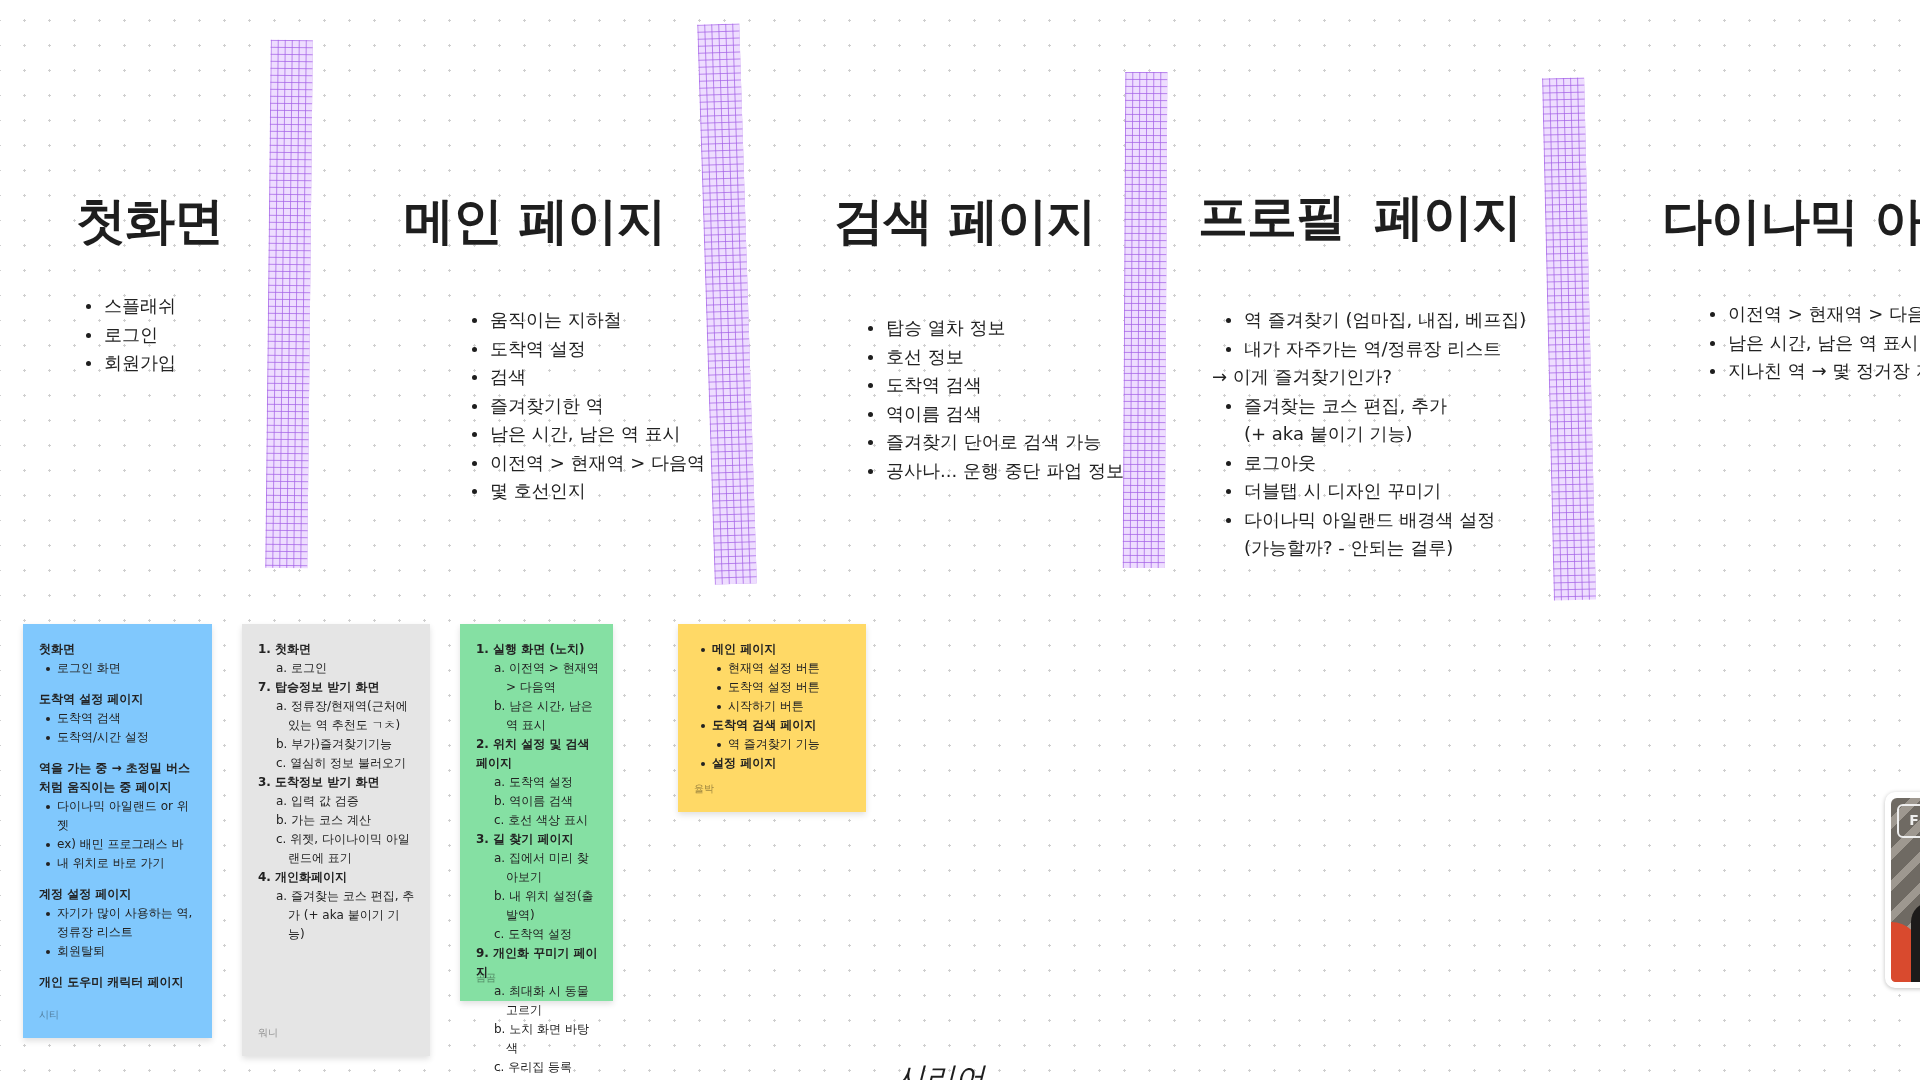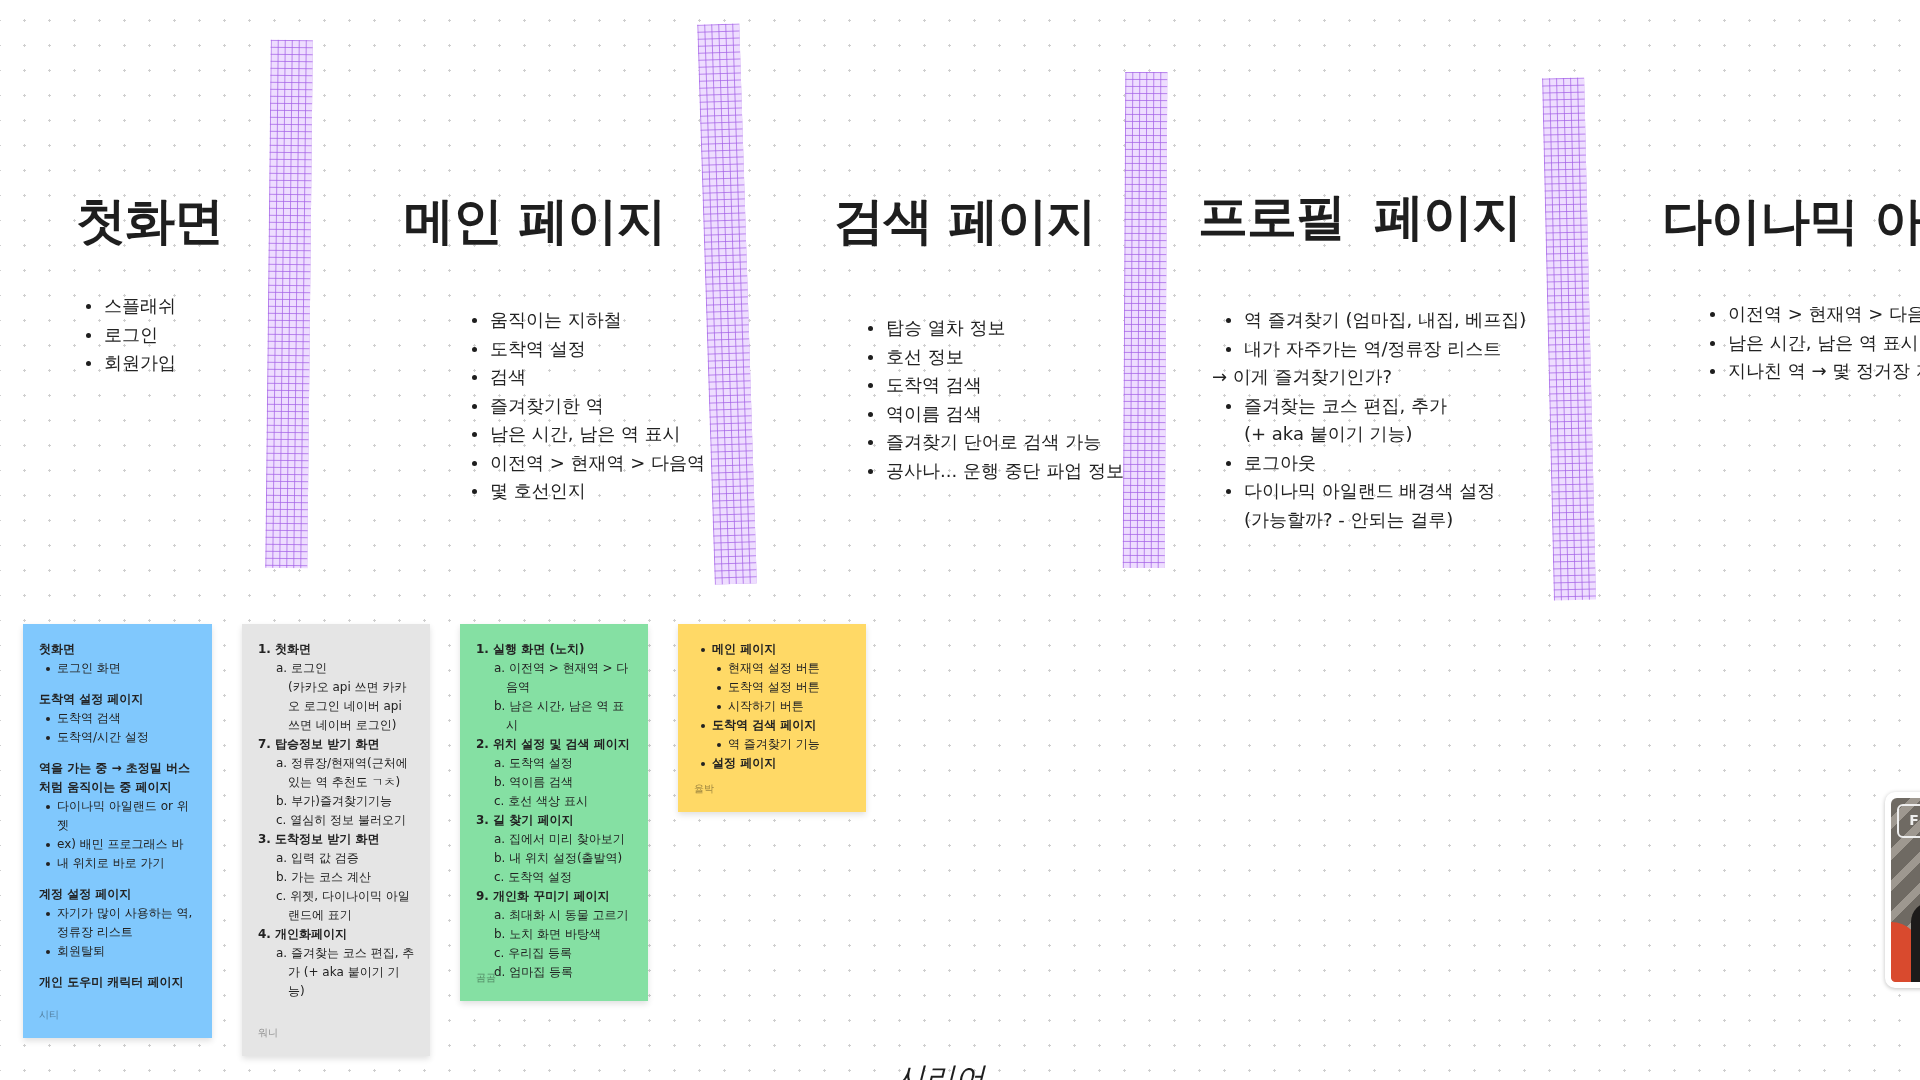--- a/index.html
+++ b/index.html
@@ -107,20 +107,21 @@
   <li>공사나... 운행 중단 파업 정보</li>
 </ul>
 
 <ul class="bullets" style="left:1222px;top:306px;">
   <li>역 즐겨찾기 (엄마집, 내집, 베프집)</li>
   <li>내가 자주가는 역/정류장 리스트</li>
   <li class="arrow">→ 이게 즐겨찾기인가?</li>
   <li>즐겨찾는 코스 편집, 추가</li>
   <li class="cont">(+ aka 붙이기 기능)</li>
   <li>로그아웃</li>
+  <li>더블탭 시 디자인 꾸미기</li>
   <li>다이나믹 아일랜드 배경색 설정</li>
   <li class="cont">(가능할까? - 안되는 걸루)</li>
 </ul>
 
 <ul class="bullets" style="left:1706px;top:300px;">
   <li>이전역 &gt; 현재역 &gt; 다음역</li>
   <li>남은 시간, 남은 역 표시</li>
   <li>지나친 역 → 몇 정거장 지났는지</li>
 </ul>
 
@@ -146,35 +147,34 @@
   <div class="b">자기가 많이 사용하는 역, 정류장 리스트</div>
   <div class="b">회원탈퇴</div>
   <div class="gap"></div>
   <div class="h">개인 도우미 캐릭터 페이지</div>
   <div class="author">시티</div>
 </div>
 
 <div class="sticky" style="left:242px;top:624px;width:188px;height:432px;background:#e5e5e5;">
   <div class="ol1">1. 첫화면</div>
   <div class="ol2"><span>a.</span> <span>로그인</span></div>
-  <div class="ol2c">(카카오 api 쓰면 카카오 로그인 네이버 api 쓰면 네이버 로그인)</div>
   <div class="ol1">7. 탑승정보 받기 화면</div>
   <div class="ol2"><span>a.</span> <span>정류장/현재역(근처에 있는 역 추천도 ㄱㅊ)</span></div>
   <div class="ol2"><span>b.</span> <span>부가)즐겨찾기기능</span></div>
   <div class="ol2"><span>c.</span> <span>열심히 정보 불러오기</span></div>
   <div class="ol1">3. 도착정보 받기 화면</div>
   <div class="ol2"><span>a.</span> <span>입력 값 검증</span></div>
   <div class="ol2"><span>b.</span> <span>가는 코스 계산</span></div>
   <div class="ol2"><span>c.</span> <span>위젯, 다이나이믹 아일랜드에 표기</span></div>
   <div class="ol1">4. 개인화페이지</div>
   <div class="ol2"><span>a.</span> <span>즐겨찾는 코스 편집, 추가 (+ aka 붙이기 기능)</span></div>
   <div class="author">워니</div>
 </div>
 
-<div class="sticky" style="left:460px;top:624px;width:188px;height:377px;background:#85e0a3;">
+<div class="sticky" style="left:460px;top:624px;width:153px;height:377px;background:#85e0a3;">
   <div class="ol1">1. 실행 화면 (노치)</div>
   <div class="ol2"><span>a.</span> <span>이전역 &gt; 현재역 &gt; 다음역</span></div>
   <div class="ol2"><span>b.</span> <span>남은 시간, 남은 역 표시</span></div>
   <div class="ol1">2. 위치 설정 및 검색 페이지</div>
   <div class="ol2"><span>a.</span> <span>도착역 설정</span></div>
   <div class="ol2"><span>b.</span> <span>역이름 검색</span></div>
   <div class="ol2"><span>c.</span> <span>호선 색상 표시</span></div>
   <div class="ol1">3. 길 찾기 페이지</div>
   <div class="ol2"><span>a.</span> <span>집에서 미리 찾아보기</span></div>
   <div class="ol2"><span>b.</span> <span>내 위치 설정(출발역)</span></div>

